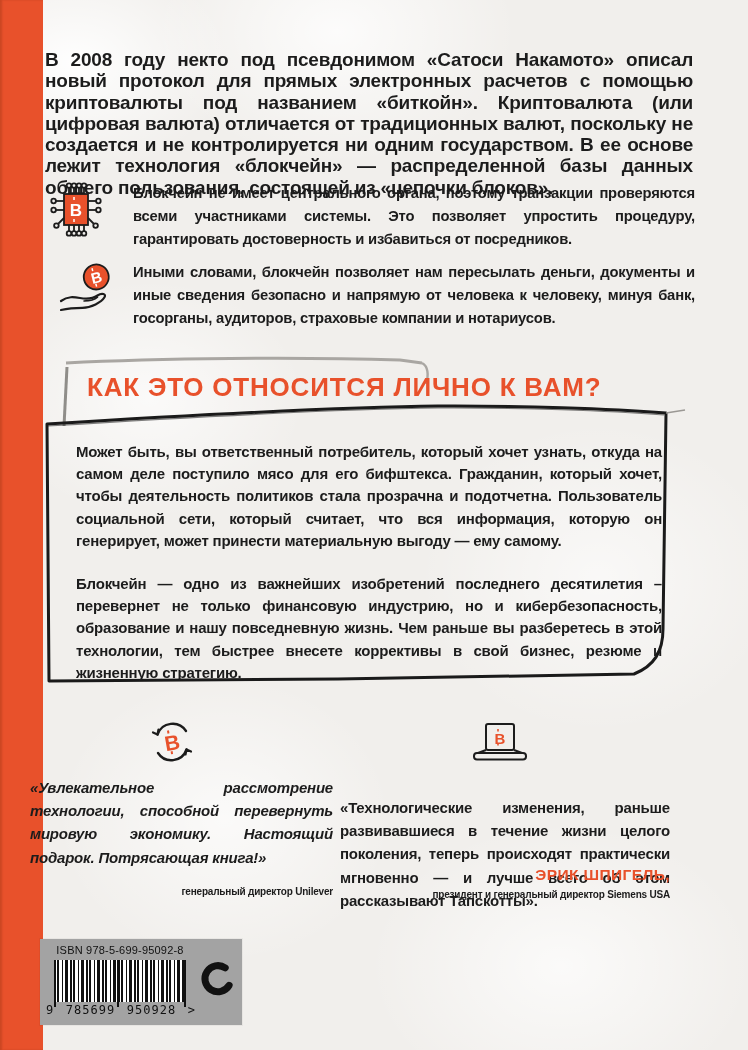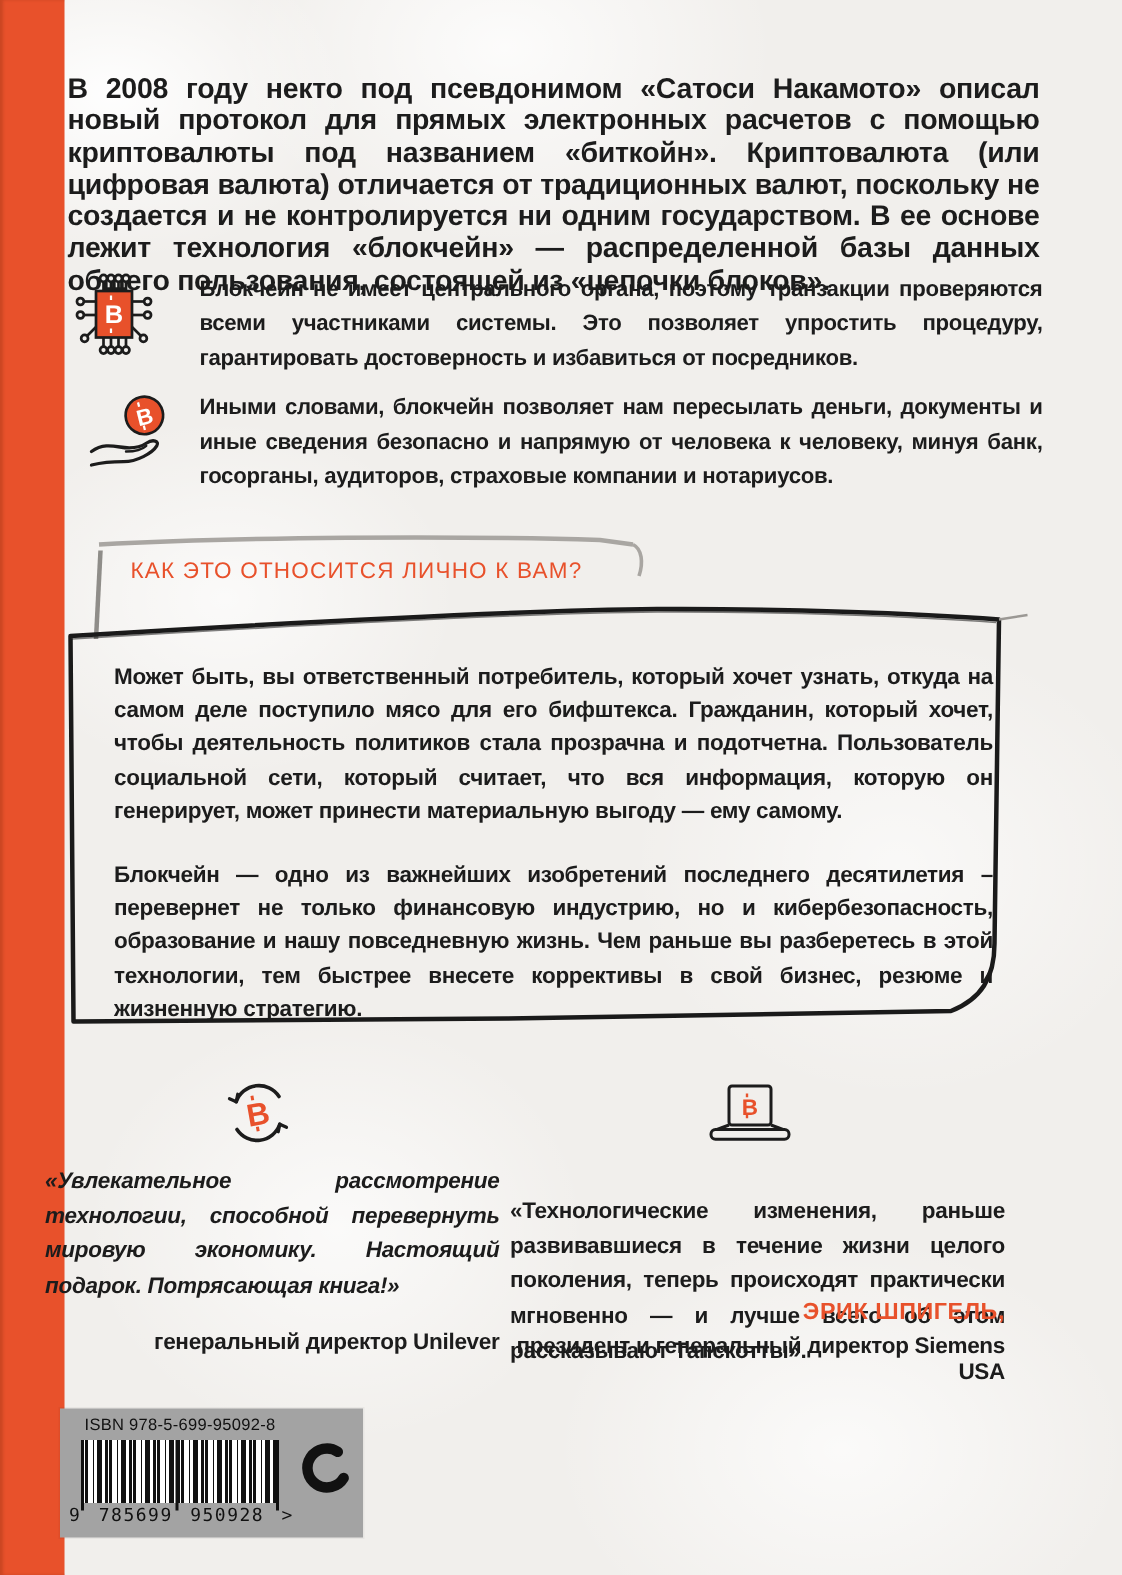--- a/index.html
+++ b/index.html
@@ -21,23 +21,23 @@
   .abs{position:absolute;}
   .txt{
     font-weight:700;color:#1c1c1c;text-align:justify;
     letter-spacing:-0.2px;
   }
   .intro{font-size:19px;line-height:21.3px;}
   .bullet{font-size:14.8px;line-height:23.2px;}
   .boxpar{font-size:15px;line-height:22.2px;}
   .quote{font-size:15px;line-height:23.2px;}
   .author{font-size:15.5px;font-weight:700;letter-spacing:.4px;text-align:right;}
-  .role{font-size:15px;font-weight:700;color:#1c1c1c;text-align:right;letter-spacing:-0.2px;}
+  .role{font-size:10px;font-weight:700;color:#1c1c1c;text-align:right;letter-spacing:-0.2px;}
   .heading{
-    font-size:15px;font-weight:400;letter-spacing:.8px;
+    font-size:26px;font-weight:700;letter-spacing:.8px;
   }
   .band{top:0;left:705;width:43px;height:1050px;box-shadow:inset 2px 0 2px rgba(120,40,10,.25);}
   .corner{top:0;left:0;width:26px;height:41px;}
   .isbnbox{
     left:40px;top:939px;width:202px;height:86px;background:#a3a3a3;
     box-shadow:0 0 0 1px rgba(0,0,0,.04);
   }
   .isbnlabel{
     position:absolute;top:5px;left:0;width:160px;text-align:center;
     font-size:11px;color:#111;font-weight:400;letter-spacing:.2px;

